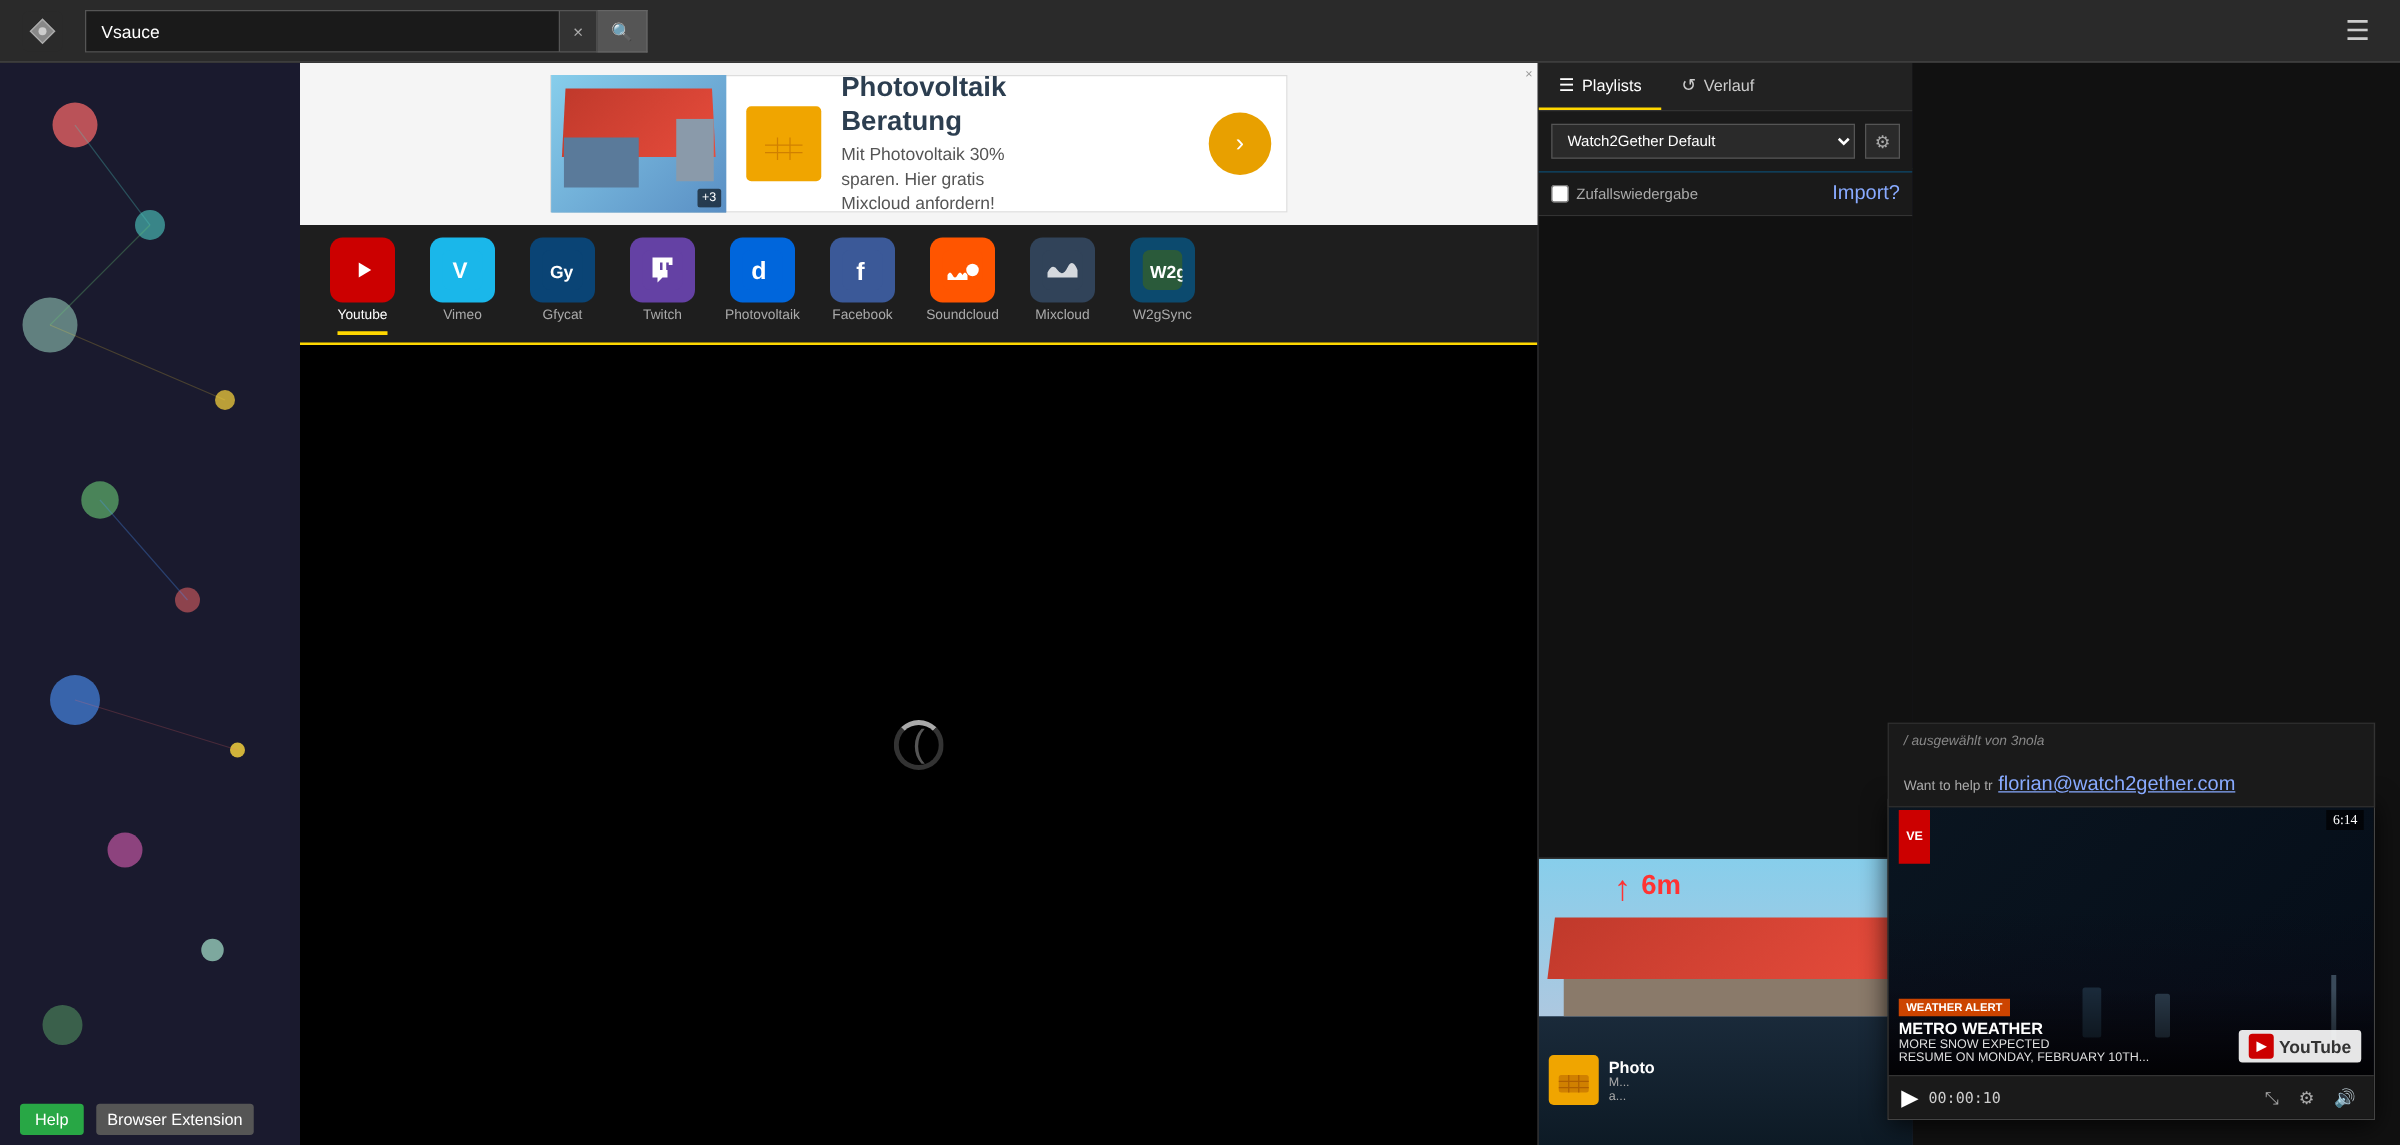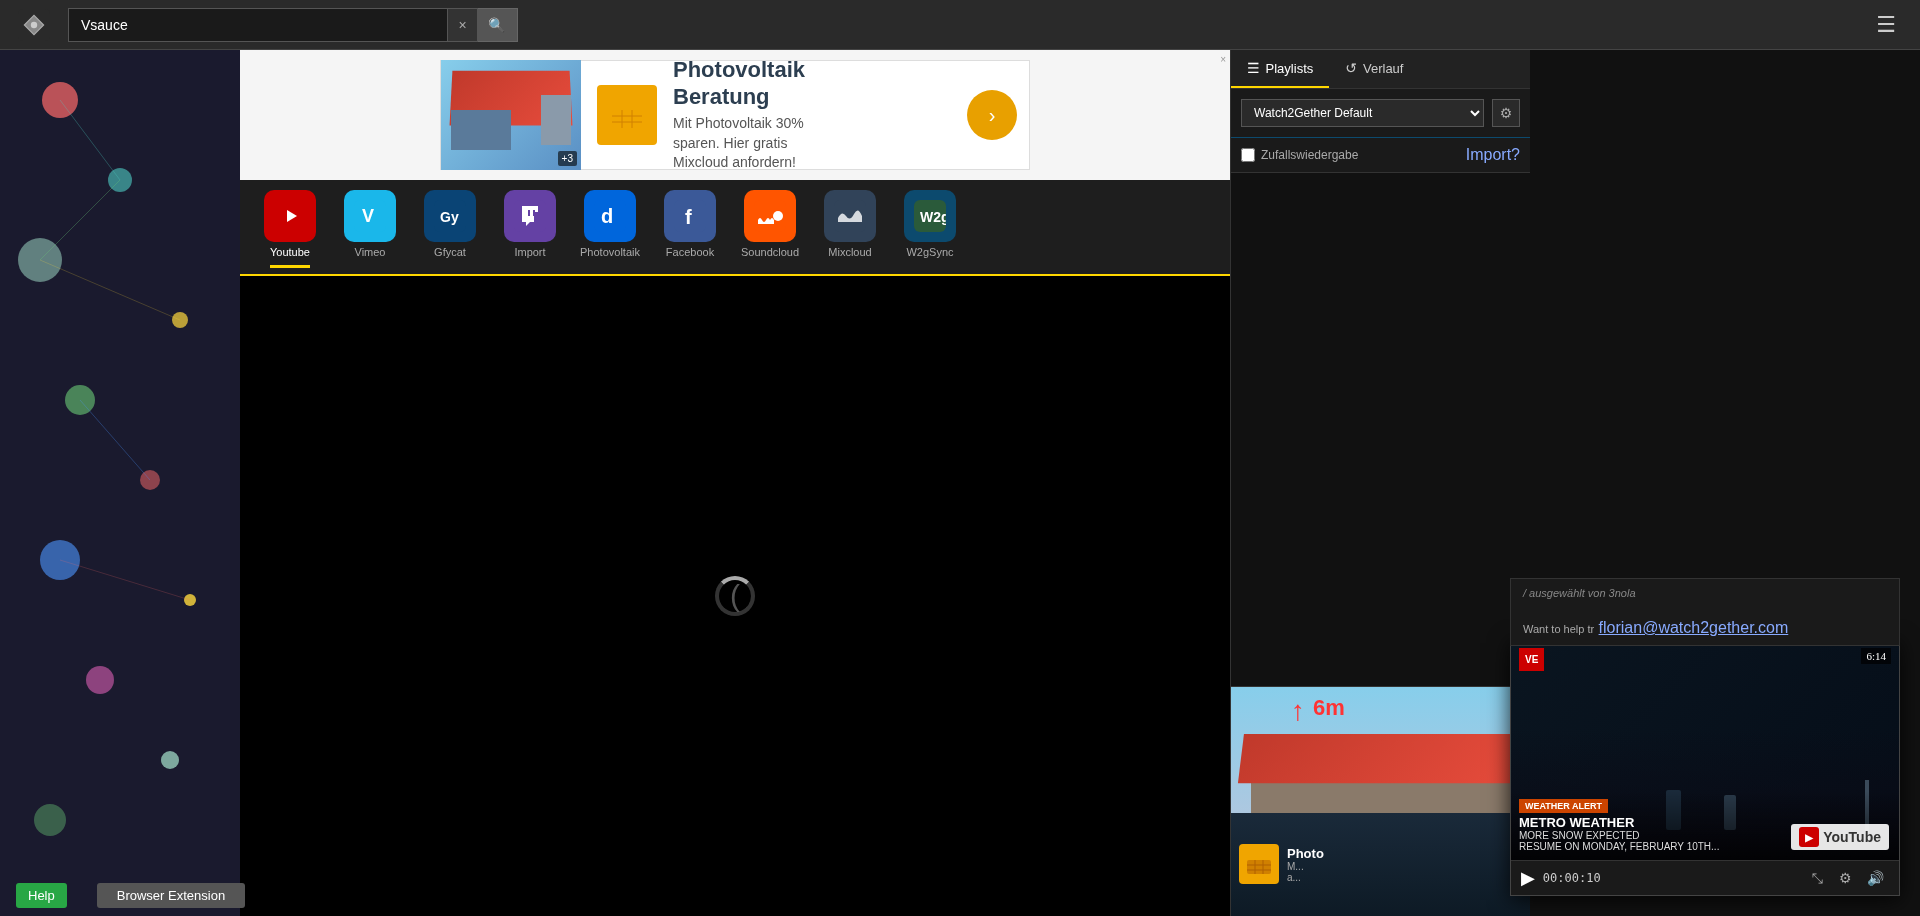--- a/index.html
+++ b/index.html
@@ -458,25 +458,24 @@
       border: none;
       padding: 5px 12px;
       font-size: 13px;
       cursor: pointer;
       border-radius: 3px;
     }
     .browser-ext-btn {
       background: #555;
       color: #fff;
       border: none;
-      padding: 5px 20px;
+      padding: 5px 9px;
       font-size: 13px;
       cursor: pointer;
       border-radius: 3px;
-      margin-left: 20px;
     }
 
     
     .icon-youtube { background: #cc0000; }
     .icon-vimeo { background: #1ab7ea; }
     .icon-gfycat { background: #0a4475; }
     .icon-twitch { background: #6441a4; }
     .icon-dailymotion { background: #0066dc; }
     .icon-facebook { background: #3b5998; }
     .icon-soundcloud { background: #ff5500; }
@@ -625,21 +624,21 @@
       </div>
       <div class="service-item">
         <div class="service-icon-wrap icon-twitch">
           <svg width="32" height="32" viewBox="0 0 32 32">
             <rect width="32" height="32" rx="6" fill="#6441a4"></rect>
             <path d="M8 6 L8 22 L12 22 L12 26 L16 22 L20 22 L20 12 L24 12 L24 6 Z" fill="white"></path>
             <rect x="14" y="10" width="2" height="6" fill="#6441a4"></rect>
             <rect x="19" y="10" width="2" height="6" fill="#6441a4"></rect>
           </svg>
         </div>
-        <span class="service-label">Import</span>
+        <span class="service-label">Twitch</span>
       </div>
       <div class="service-item">
         <div class="service-icon-wrap icon-dailymotion">
           <svg width="32" height="32" viewBox="0 0 32 32">
             <rect width="32" height="32" rx="6" fill="#0066dc"></rect>
             <text x="7" y="23" font-size="20" fill="white" font-family="Arial" font-weight="bold">d</text>
           </svg>
         </div>
         <span class="service-label">Photovoltaik</span>
       </div>
@@ -759,21 +758,21 @@
 
     <div style="width:100%;height:100%;background:linear-gradient(135deg,#0a1520,#050d18);position:relative;">
 
       <div style="position:absolute;bottom:0;left:0;right:0;height:60%;background:linear-gradient(180deg,transparent,#0a0a15);"></div>
 
       <div style="position:absolute;bottom:30px;left:40%;width:15px;height:40px;background:#1a2a3a;border-radius:2px;"></div>
       <div style="position:absolute;bottom:30px;left:55%;width:12px;height:35px;background:#2a3a4a;border-radius:2px;"></div>
 
       <div style="position:absolute;bottom:20px;right:30px;width:4px;height:60px;background:#3a4a5a;"></div>
 
-      <div style="position:absolute;top:8px;left:8px;background:#cc0000;color:#fff;font-size:10px;font-weight:bold;padding:6px 6px;text-align:center;">
+      <div style="position:absolute;top:8px;left:8px;background:#cc0000;color:#fff;font-size:10px;font-weight:bold;padding:16px 6px;text-align:center;">
         <span>VE</span>
       </div>
     </div>
 
     <div class="weather-overlay">
       <div>
         <span class="weather-alert">WEATHER ALERT</span>
       </div>
       <div class="weather-station">METRO WEATHER</div>
       <div class="weather-text">MORE SNOW EXPECTED</div>

